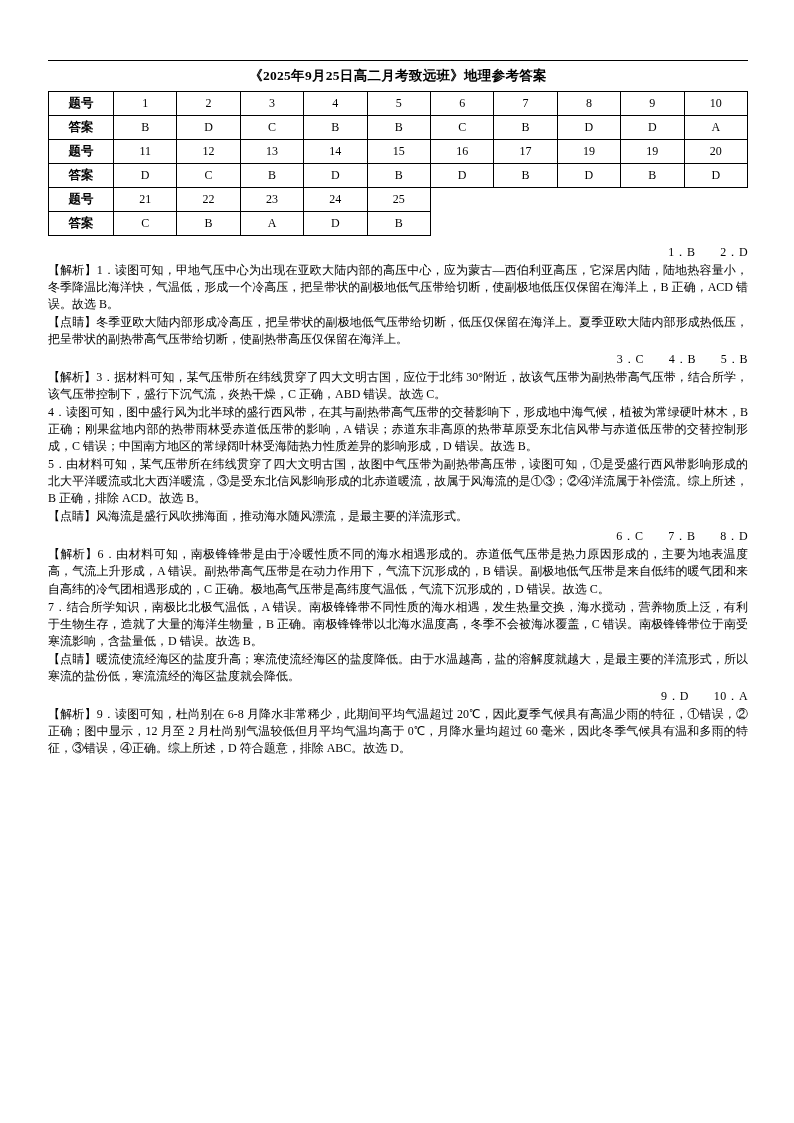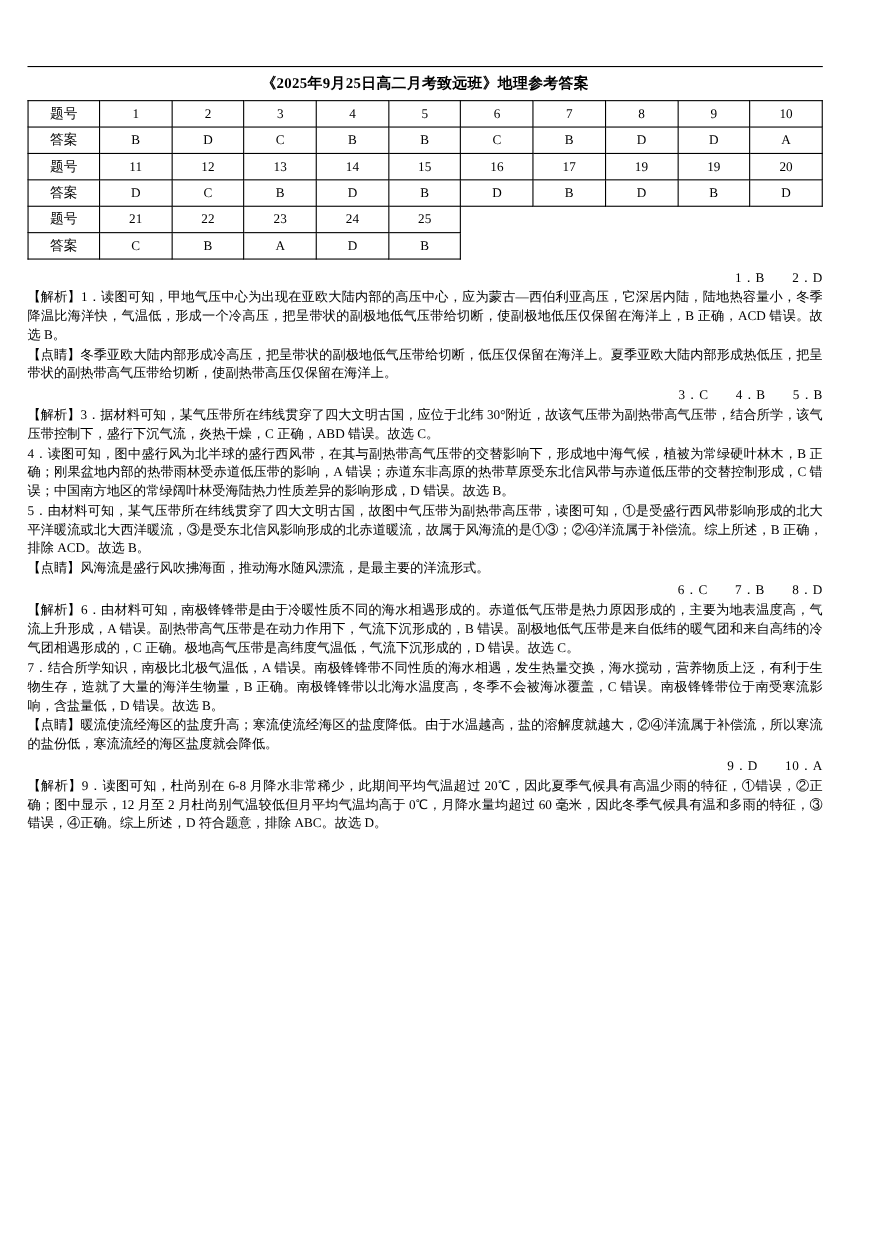--- a/index.html
+++ b/index.html
@@ -11,21 +11,21 @@
     width: 794px;
     height: 1123px;
     font-family: "Liberation Serif", serif;
     color: #000;
     position: relative;
   }
   .page {
     box-sizing: border-box;
     width: 794px;
     min-height: 1123px;
-    padding: 60px 46px 40px 25px;
+    padding: 60px 46px 40px 48px;
   }
   .top-rule {
     border-top: 1px solid #000;
     margin: 0 0 6px 0;
   }
   .doc-title {
     text-align: center;
     font-weight: bold;
     font-size: 13.5px;
     letter-spacing: .3px;
@@ -40,21 +40,21 @@
   }
   table.answer-table td {
     border: 1px solid #000;
     height: 21px;
     text-align: center;
     vertical-align: middle;
     font-size: 12px;
     font-family: "Liberation Serif", serif;
   }
   table.answer-table td.label {
-    font-weight: normal;
+    font-weight: bold;
     width: 62px;
     font-size: 12.5px;
   }
   table.answer-table td.blank {
     border: none;
   }
   p.para {
     font-size: 12px;
     line-height: 1.42;
     margin: 0 0 1px 0;
@@ -171,21 +171,21 @@
     <p class="para">【解析】3．据材料可知，某气压带所在纬线贯穿了四大文明古国，应位于北纬 30°附近，故该气压带为副热带高气压带，结合所学，该气压带控制下，盛行下沉气流，炎热干燥，C 正确，ABD 错误。故选 C。</p>
     <p class="para">4．读图可知，图中盛行风为北半球的盛行西风带，在其与副热带高气压带的交替影响下，形成地中海气候，植被为常绿硬叶林木，B 正确；刚果盆地内部的热带雨林受赤道低压带的影响，A 错误；赤道东非高原的热带草原受东北信风带与赤道低压带的交替控制形成，C 错误；中国南方地区的常绿阔叶林受海陆热力性质差异的影响形成，D 错误。故选 B。</p>
     <p class="para">5．由材料可知，某气压带所在纬线贯穿了四大文明古国，故图中气压带为副热带高压带，读图可知，①是受盛行西风带影响形成的北大平洋暖流或北大西洋暖流，③是受东北信风影响形成的北赤道暖流，故属于风海流的是①③；②④洋流属于补偿流。综上所述，B 正确，排除 ACD。故选 B。</p>
     <p class="para">【点睛】风海流是盛行风吹拂海面，推动海水随风漂流，是最主要的洋流形式。</p>
   </div>
 
   <div>
     <div class="num-line">6．C　　7．B　　8．D</div>
     <p class="para">【解析】6．由材料可知，南极锋锋带是由于冷暖性质不同的海水相遇形成的。赤道低气压带是热力原因形成的，主要为地表温度高，气流上升形成，A 错误。副热带高气压带是在动力作用下，气流下沉形成的，B 错误。副极地低气压带是来自低纬的暖气团和来自高纬的冷气团相遇形成的，C 正确。极地高气压带是高纬度气温低，气流下沉形成的，D 错误。故选 C。</p>
     <p class="para">7．结合所学知识，南极比北极气温低，A 错误。南极锋锋带不同性质的海水相遇，发生热量交换，海水搅动，营养物质上泛，有利于生物生存，造就了大量的海洋生物量，B 正确。南极锋锋带以北海水温度高，冬季不会被海冰覆盖，C 错误。南极锋锋带位于南受寒流影响，含盐量低，D 错误。故选 B。</p>
-    <p class="para">【点睛】暖流使流经海区的盐度升高；寒流使流经海区的盐度降低。由于水温越高，盐的溶解度就越大，②④洋流属于补偿流，所以寒流的盐份低，寒流流经的海区盐度就会降低。</p>
+    <p class="para">【点睛】暖流使流经海区的盐度升高；寒流使流经海区的盐度降低。由于水温越高，盐的溶解度就越大，是最主要的洋流形式，所以寒流的盐份低，寒流流经的海区盐度就会降低。</p>
   </div>
 
   <div>
     <div class="num-line">9．D　　10．A</div>
     <p class="para">【解析】9．读图可知，杜尚别在 6-8 月降水非常稀少，此期间平均气温超过 20℃，因此夏季气候具有高温少雨的特征，①错误，②正确；图中显示，12 月至 2 月杜尚别气温较低但月平均气温均高于 0℃，月降水量均超过 60 毫米，因此冬季气候具有温和多雨的特征，③错误，④正确。综上所述，D 符合题意，排除 ABC。故选 D。</p>
   </div>
 
 </div>
 
 </body></html>

